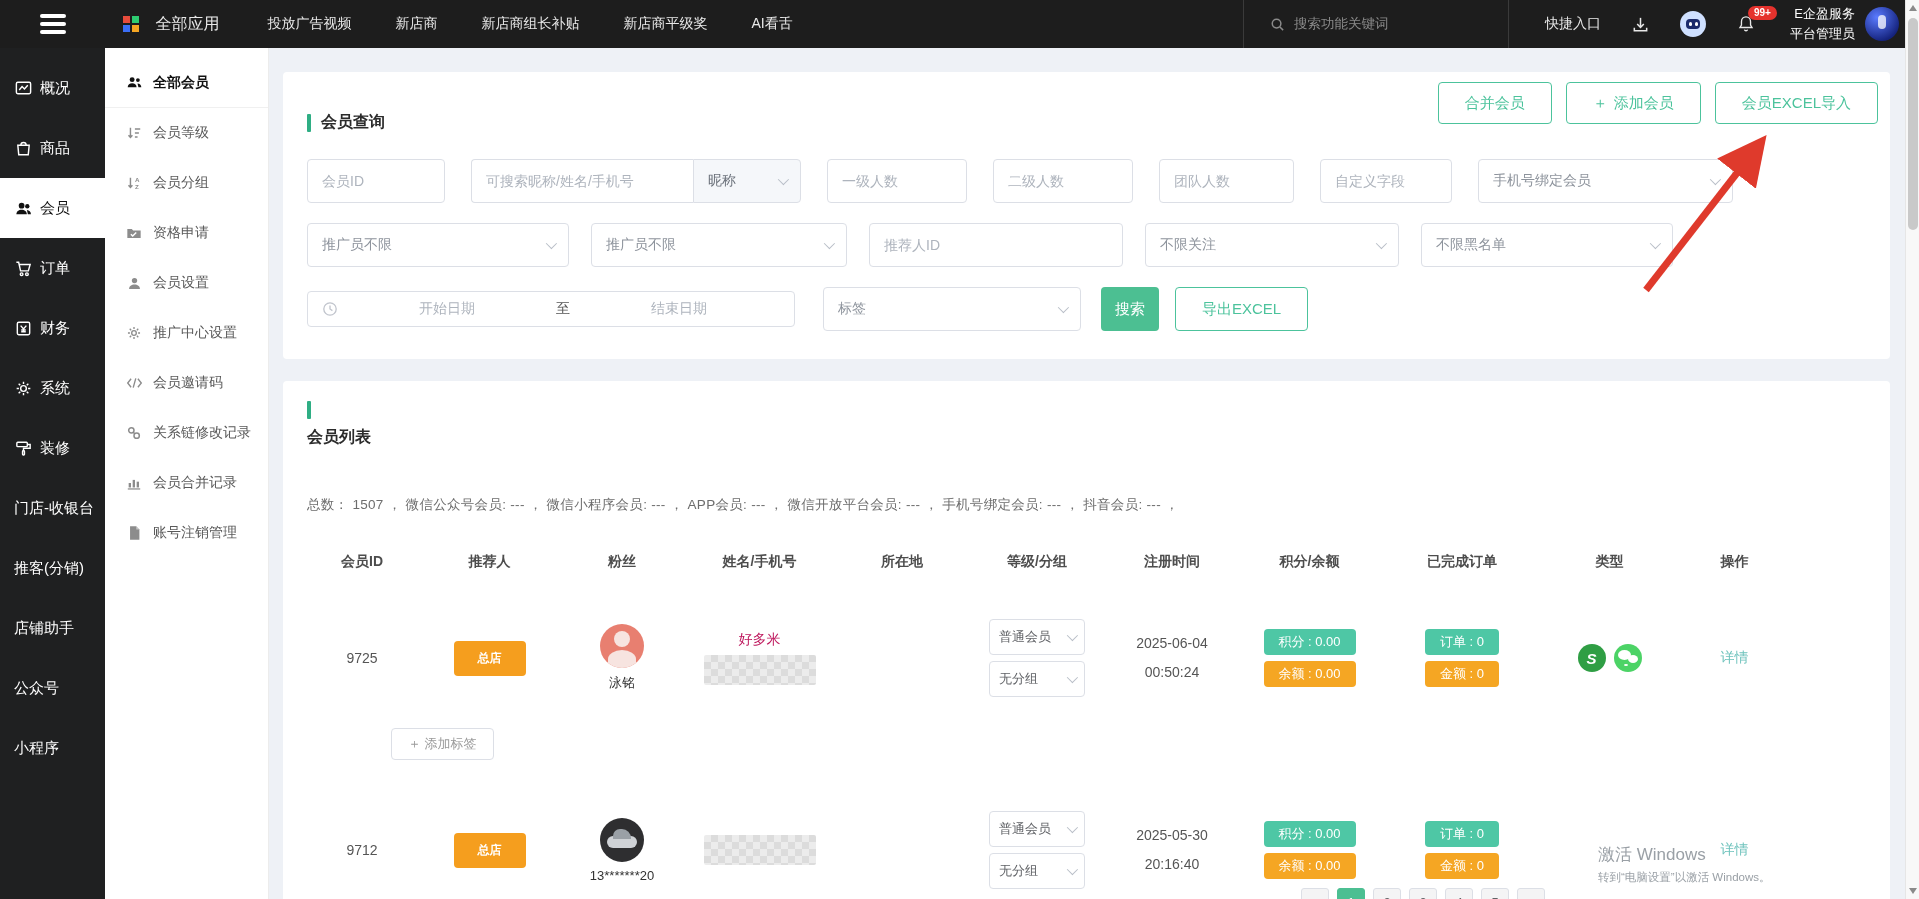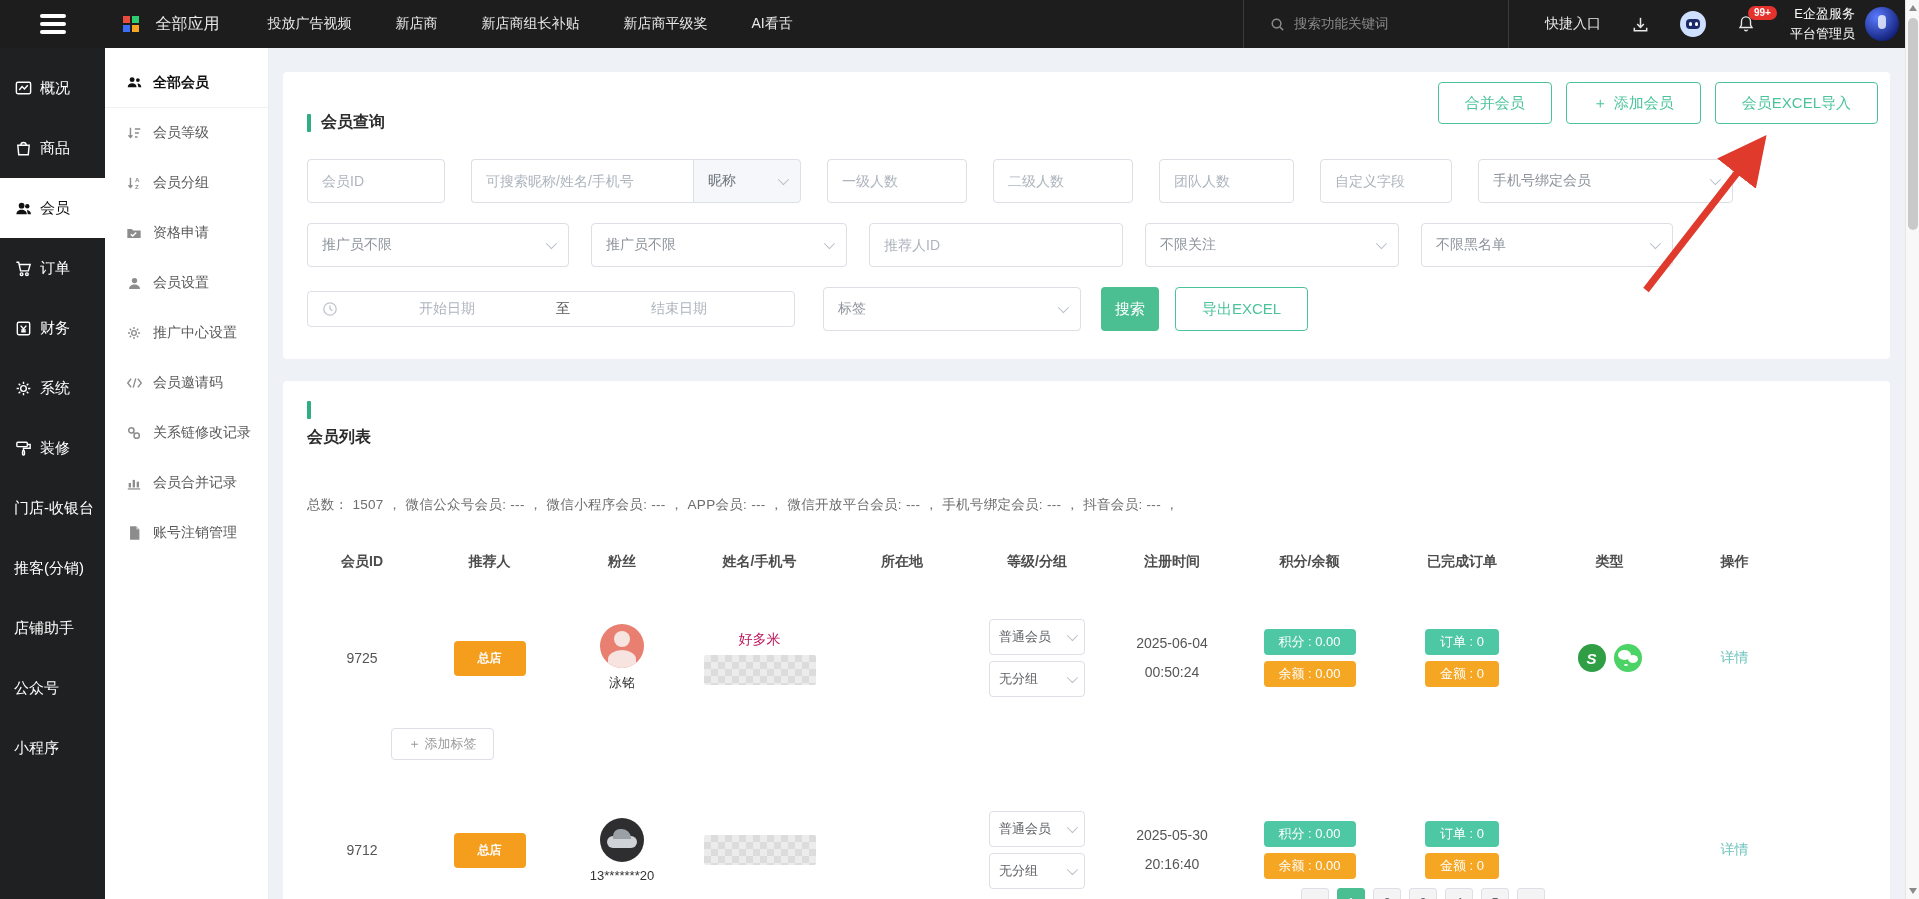--- a/index.html
+++ b/index.html
@@ -553,20 +553,24 @@
 
   <svg class="red-arrow" width="210" height="200" viewBox="0 0 210 200">
     <defs>
       <marker id="ah" markerWidth="8" markerHeight="8" refX="5" refY="3.5" orient="auto">
         <polygon points="0 0, 7 3.5, 0 7" fill="#df3a2c"></polygon>
       </marker>
     </defs>
     <path d="M46 172 L158 28" stroke="#df3a2c" stroke-width="7" fill="none" marker-end="url(#ah)"></path>
   </svg>
 
+  <div class="watermark">
+    <div class="w1">激活 Windows</div>
+    <div class="w2">转到“电脑设置”以激活 Windows。</div>
+  </div>
 
   <div class="pagination">
     <span class="pg">‹</span>
     <span class="pg active">1</span>
     <span class="pg">2</span>
     <span class="pg">3</span>
     <span class="pg">4</span>
     <span class="pg">5</span>
     <span class="pg">›</span>
   </div>

